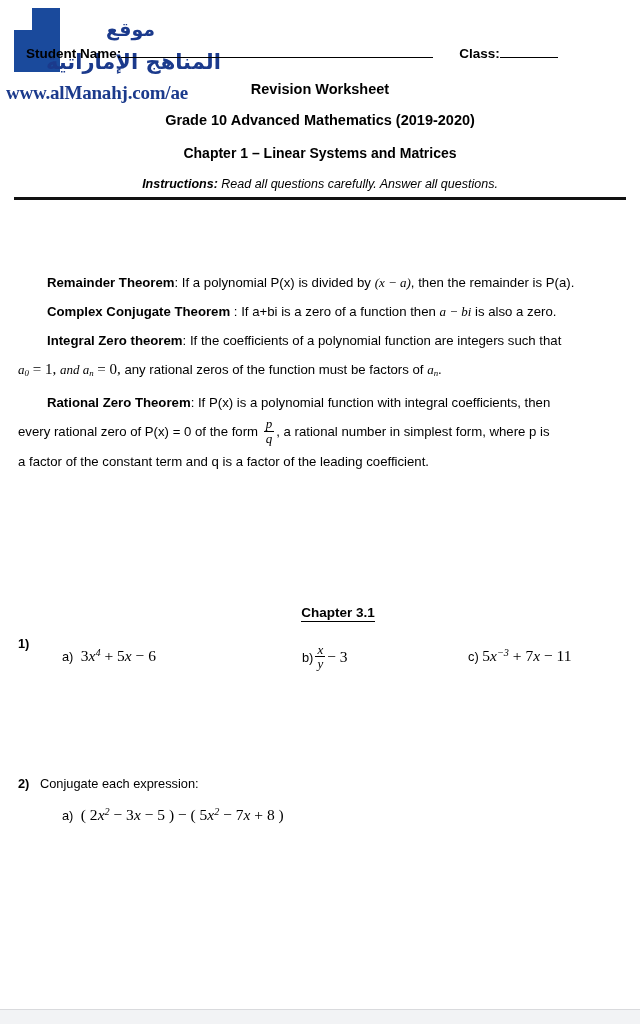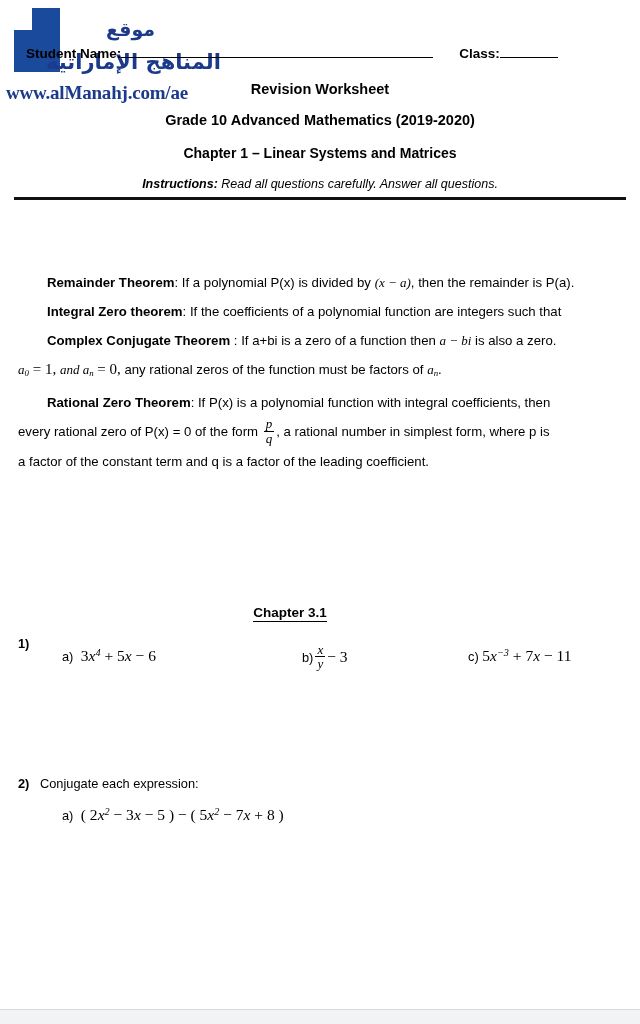--- a/index.html
+++ b/index.html
@@ -180,20 +180,21 @@
   }
 
   
   .chap-head {
     position: absolute;
     width: 580px;
     top: 605px;
     text-align: center;
     font-size: 13.5px;
     font-weight: bold;
+    margin-left: 48px;
   }
   .chap-head span {
     border-bottom: 1.4px solid #000;
     padding-bottom: 1px;
   }
 
   
   .q {
     position: absolute;
     left: 18px;
@@ -283,25 +284,25 @@
   <div class="hrule"></div>
 
   <div class="theorems">
 
     <p>
       <span class="thm-name">Remainder Theorem</span><span>:</span><span>  If a polynomial P(x) is divided by </span><span class="mi">(x − a)</span><span>, then the remainder is P(a).</span>
     </p>
 
 
     <p>
+      <span class="thm-name">Complex Conjugate Theorem</span><span> :</span><span> If  a+bi  is a zero of a function then </span><span class="mi">a − bi</span><span>  is also a zero.</span>
+    </p>
+
+    <p>
       <span class="thm-name">Integral Zero theorem</span><span>:</span><span> If the coefficients of a polynomial function are integers such that</span>
-    </p>
-
-    <p>
-      <span class="thm-name">Complex Conjugate Theorem</span><span> :</span><span> If  a+bi  is a zero of a function then </span><span class="mi">a − bi</span><span>  is also a zero.</span>
     </p>
 
     <p>
       <span class="mi">a</span><span class="mi"><sub>0</sub></span><span class="mr"> = 1, </span><span class="mi">and</span><span class="mi"> a</span><span class="mi"><sub>n</sub></span><span class="mr"> = 0,</span><span> any rational zeros of the function must be factors of </span><span class="mi">a</span><span class="mi"><sub>n</sub></span><span>.</span>
     </p>
 
     <p>
       <span class="thm-name">Rational Zero Theorem</span><span>:</span><span>  If P(x) is a polynomial function with integral coefficients, then</span>
     </p>
 

